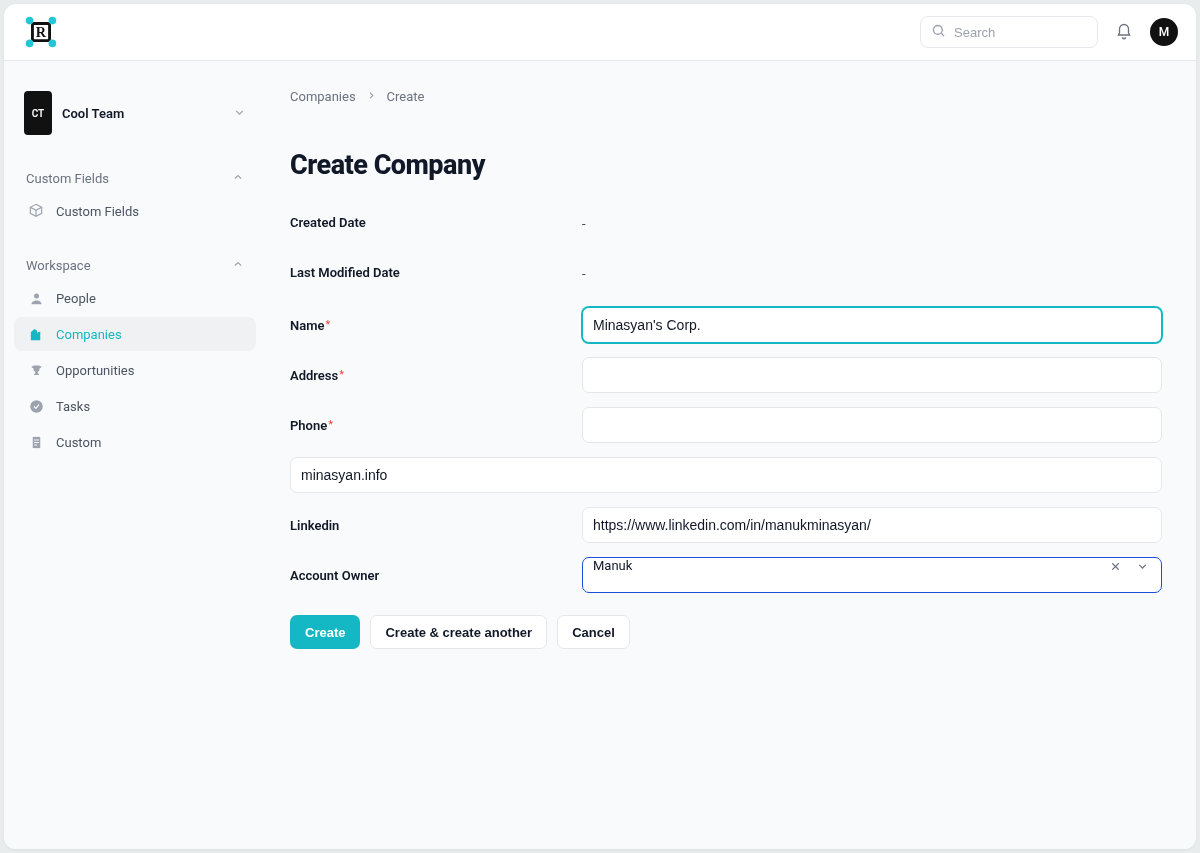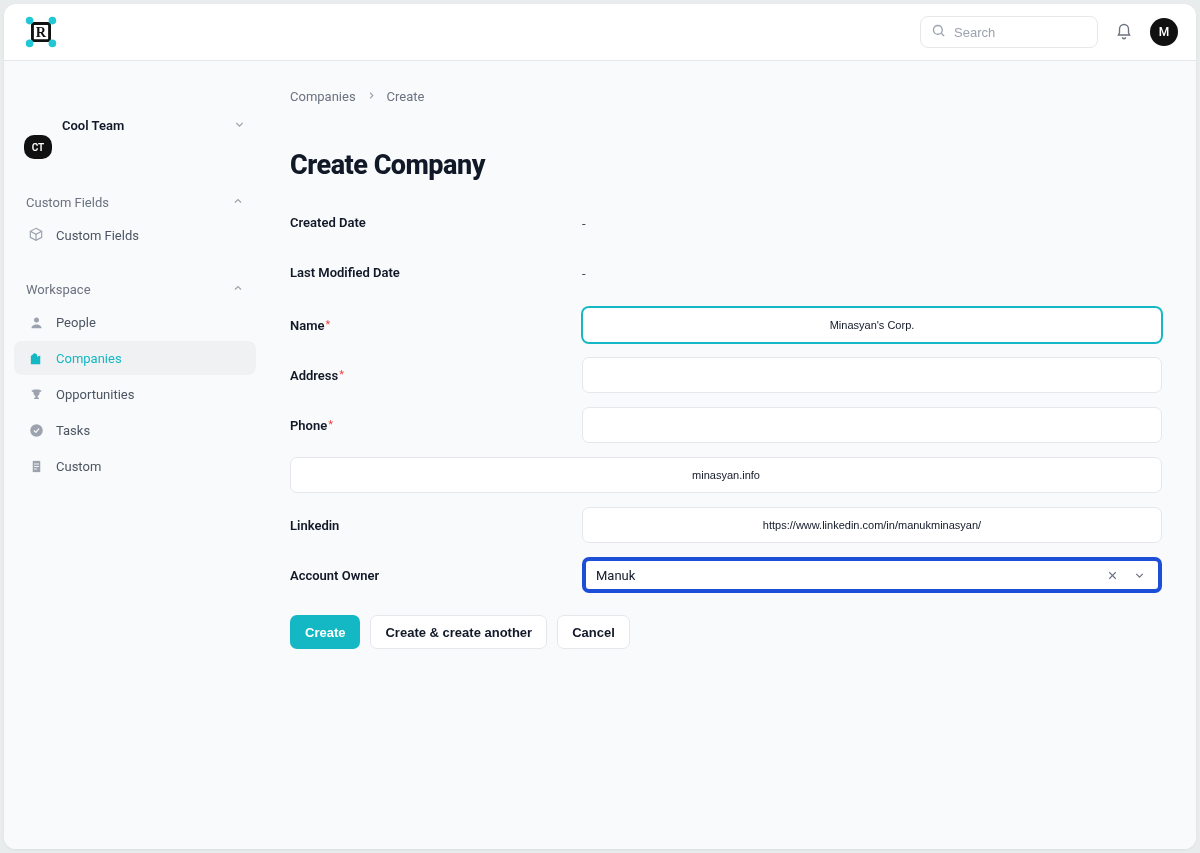--- a/index.html
+++ b/index.html
@@ -69,23 +69,23 @@
       flex-direction: column;
       gap: 2px;
     }
     .team-switcher {
       display: flex; align-items: center; gap: 10px;
       padding: 6px 10px;
       border-radius: 8px;
       cursor: pointer;
     }
     .team-badge {
-      width: 28px; height: 24px; border-radius: 10px;
+      width: 28px; height: 44px; border-radius: 4px;
       background: #111; color: #fff; font-size: 10px;
-      display: flex; align-items: center; justify-content: center; font-weight: 600; margin-top: 44px;
+      display: flex; align-items: center; justify-content: center; font-weight: 600;
     }
     .team-name { font-size: 13px; font-weight: 600; color: #111827; flex: 1; }
     .chevron { color: #9ca3af; }
     .section-header {
       display: flex; align-items: center; justify-content: space-between;
       padding: 8px 12px 6px 12px;
       font-size: 13px;
       color: #6b7280;
       cursor: pointer;
       margin-top: 20px;
@@ -141,47 +141,46 @@
     }
     .field-label .req { color: #ef4444; font-weight: 400; font-size: 11px; vertical-align: top; margin-left: 1px; }
     .field-value { flex: 1; }
     .static-val { font-size: 13px; color: #374151; }
     .text-input {
       width: 100%;
       height: 36px;
       border: 1px solid #e5e7eb;
       border-radius: 7px;
       padding: 8px 10px;
-      font-size: 11px;
+      font-size: 14px;
       color: #111827;
       background: #fff;
       outline: none;
-      text-align: center;
     }
     .text-input.focused {
       border-color: #14b8c4;
       box-shadow: 0 0 0 1px #14b8c4;
     }
     .toggle {
       width: 38px; height: 22px; border-radius: 11px;
       background: #10b981; position: relative; cursor: pointer;
     }
     .toggle-knob {
       width: 16px; height: 16px; border-radius: 50%; background: #fff;
       position: absolute; top: 3px; right: 3px;
     }
     .select-wrap {
       width: 100%;
       height: 36px;
-      border: 4px solid #1d4ed8;
+      border: 1px solid #1d4ed8;
       border-radius: 7px;
       padding: 0 8px 0 10px;
       background: #fff;
       display: flex;
-      align-items: center;
+      align-items: flex-start;
       font-size: 13px;
       color: #111827;
       gap: 6px;
     }
     .select-wrap .sel-text { flex: 1; }
     .select-wrap .mini-btn { color: #6b7280; padding: 2px 4px; cursor: pointer; display: flex; }
     .button-row { display: flex; gap: 10px; margin-top: 20px; }
     .btn {
       height: 34px;
       padding: 0 14px;

